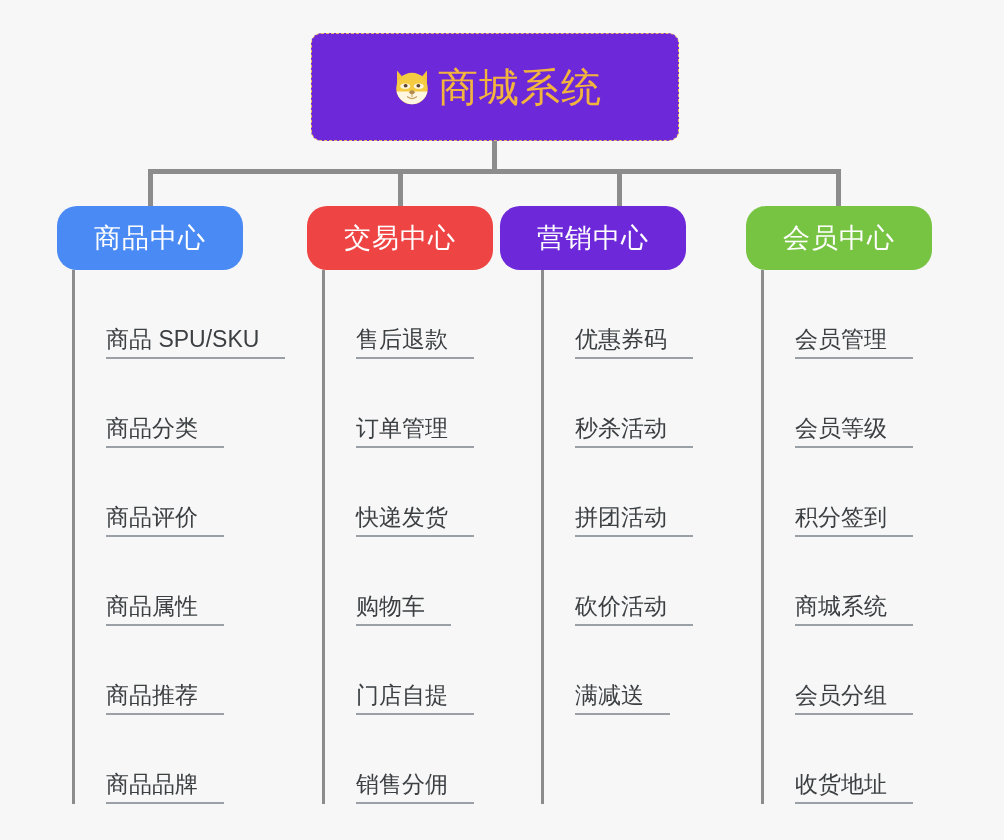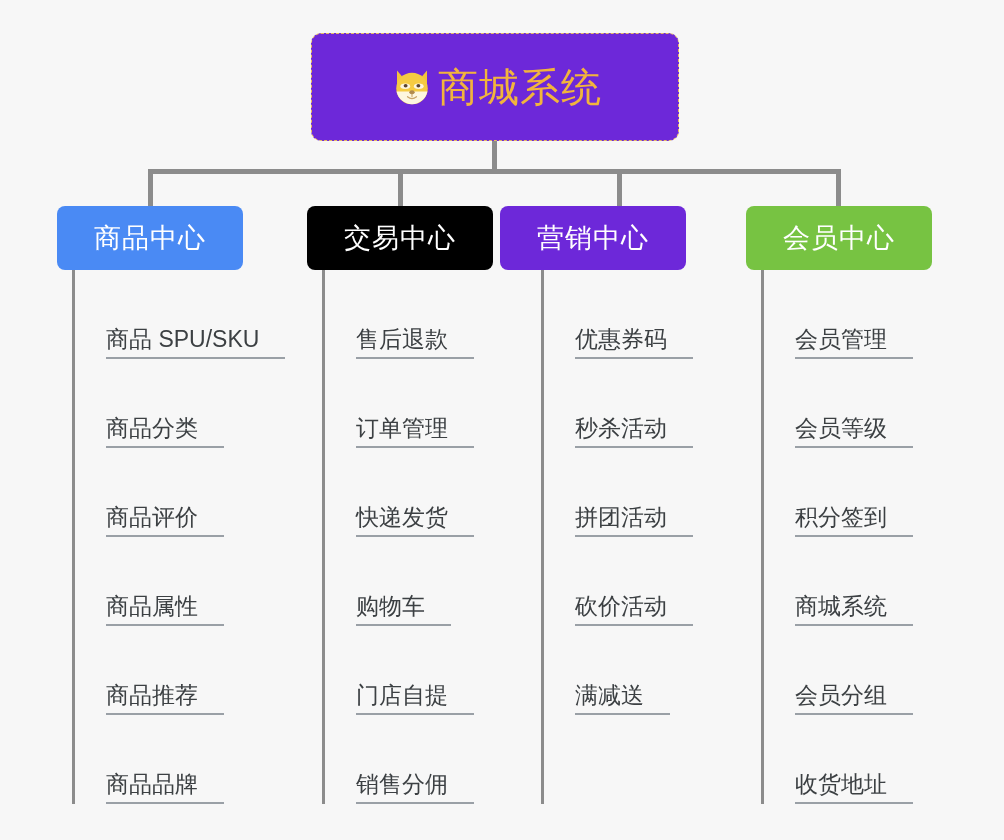--- a/index.html
+++ b/index.html
@@ -75,21 +75,21 @@
     height: 37px;
     background: #8c8c8c;
   }
 
   
   .cat-box {
     position: absolute;
     top: 206px;
     height: 64px;
     box-sizing: border-box;
-    border-radius: 8px;
+    border-radius: 20px;
     display: flex;
     align-items: center;
     justify-content: center;
   }
   .cat-label {
     color: #ffffff;
     font-size: 27px;
     line-height: 1;
     letter-spacing: 1px;
     white-space: nowrap;
@@ -173,21 +173,21 @@
         <span class="leaf-text">商品属性</span>
       </div>
     <div class="leaf-item">
         <span class="leaf-text">商品推荐</span>
       </div>
     <div class="leaf-item">
         <span class="leaf-text">商品品牌</span>
       </div>
   </div>
 
-  <div class="cat-box" style="left:307px;width:186px;background:#000000">
+  <div class="cat-box" style="left:307px;width:186px;background:#ef4444">
     <span class="cat-label">交易中心</span>
   </div>
   <div class="leaf-col" style="left:322px">
     <div class="leaf-spine" style="height:534px"></div>
     <div class="leaf-item">
         <span class="leaf-text">售后退款</span>
       </div>
     <div class="leaf-item">
         <span class="leaf-text">订单管理</span>
       </div>

